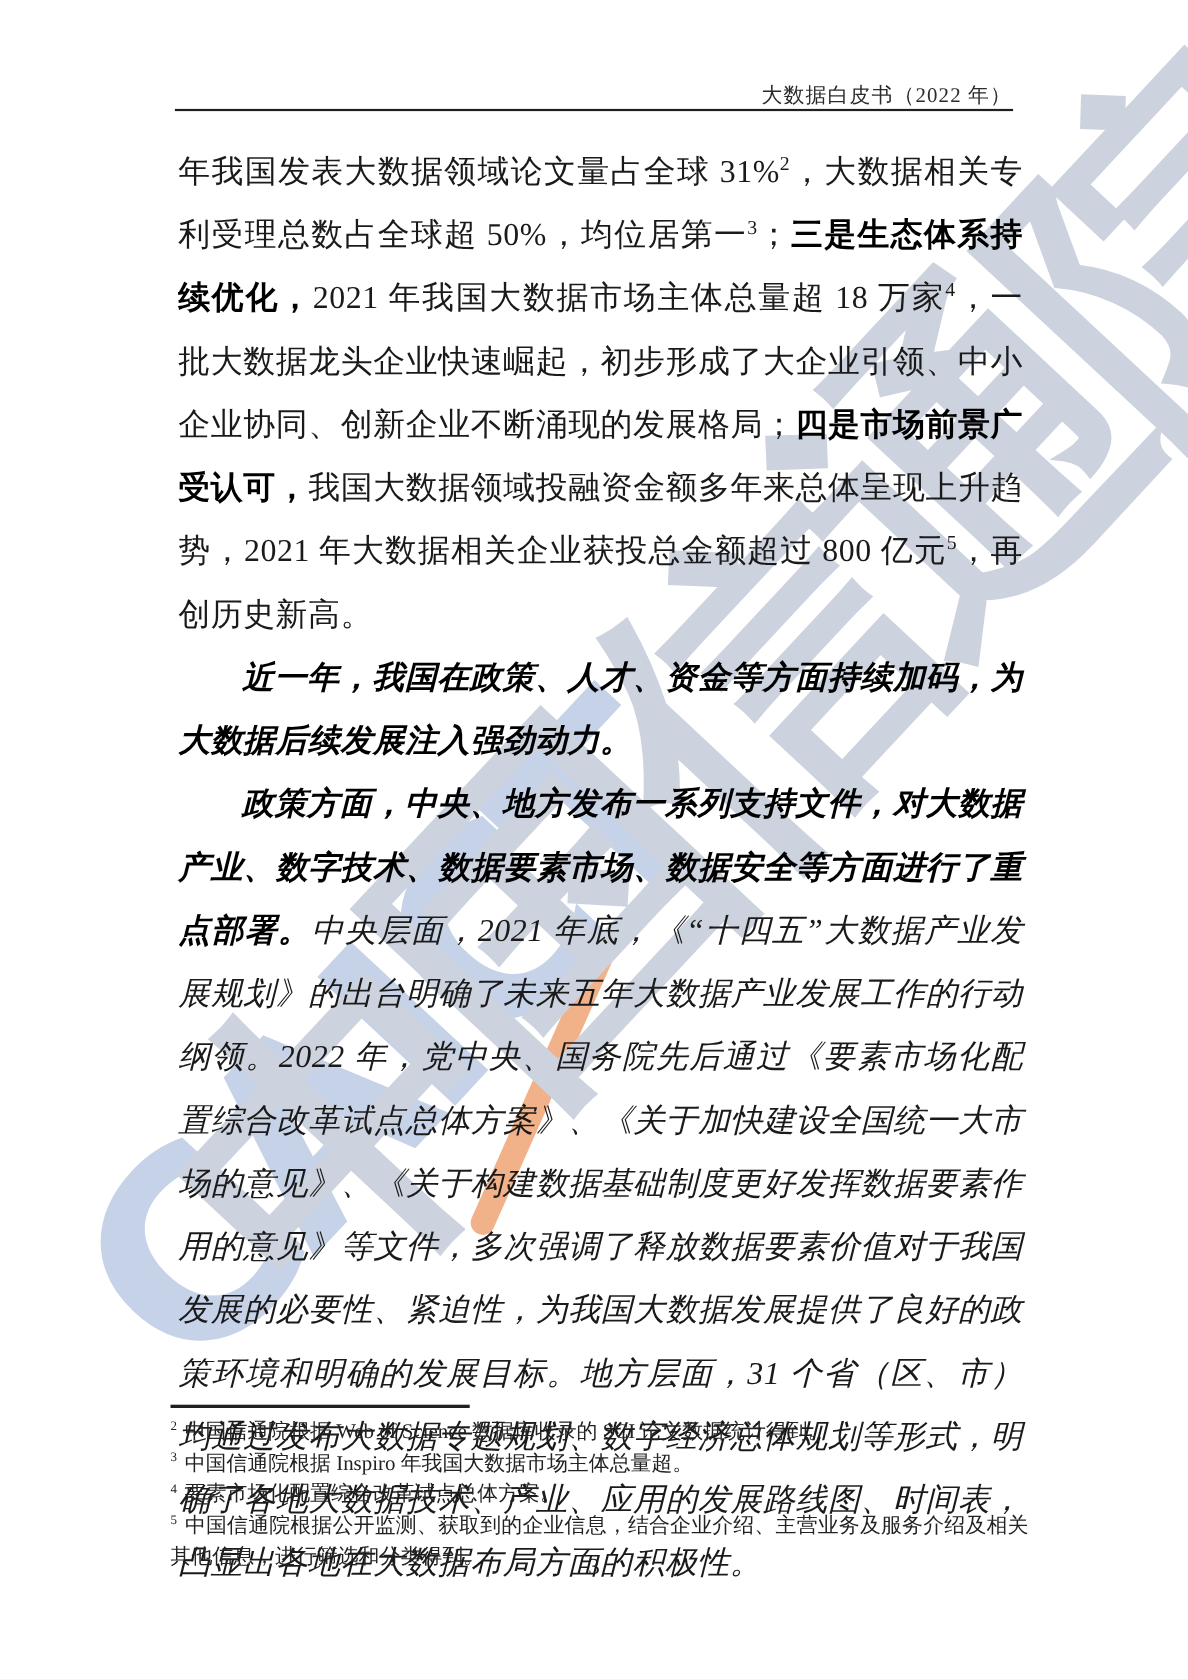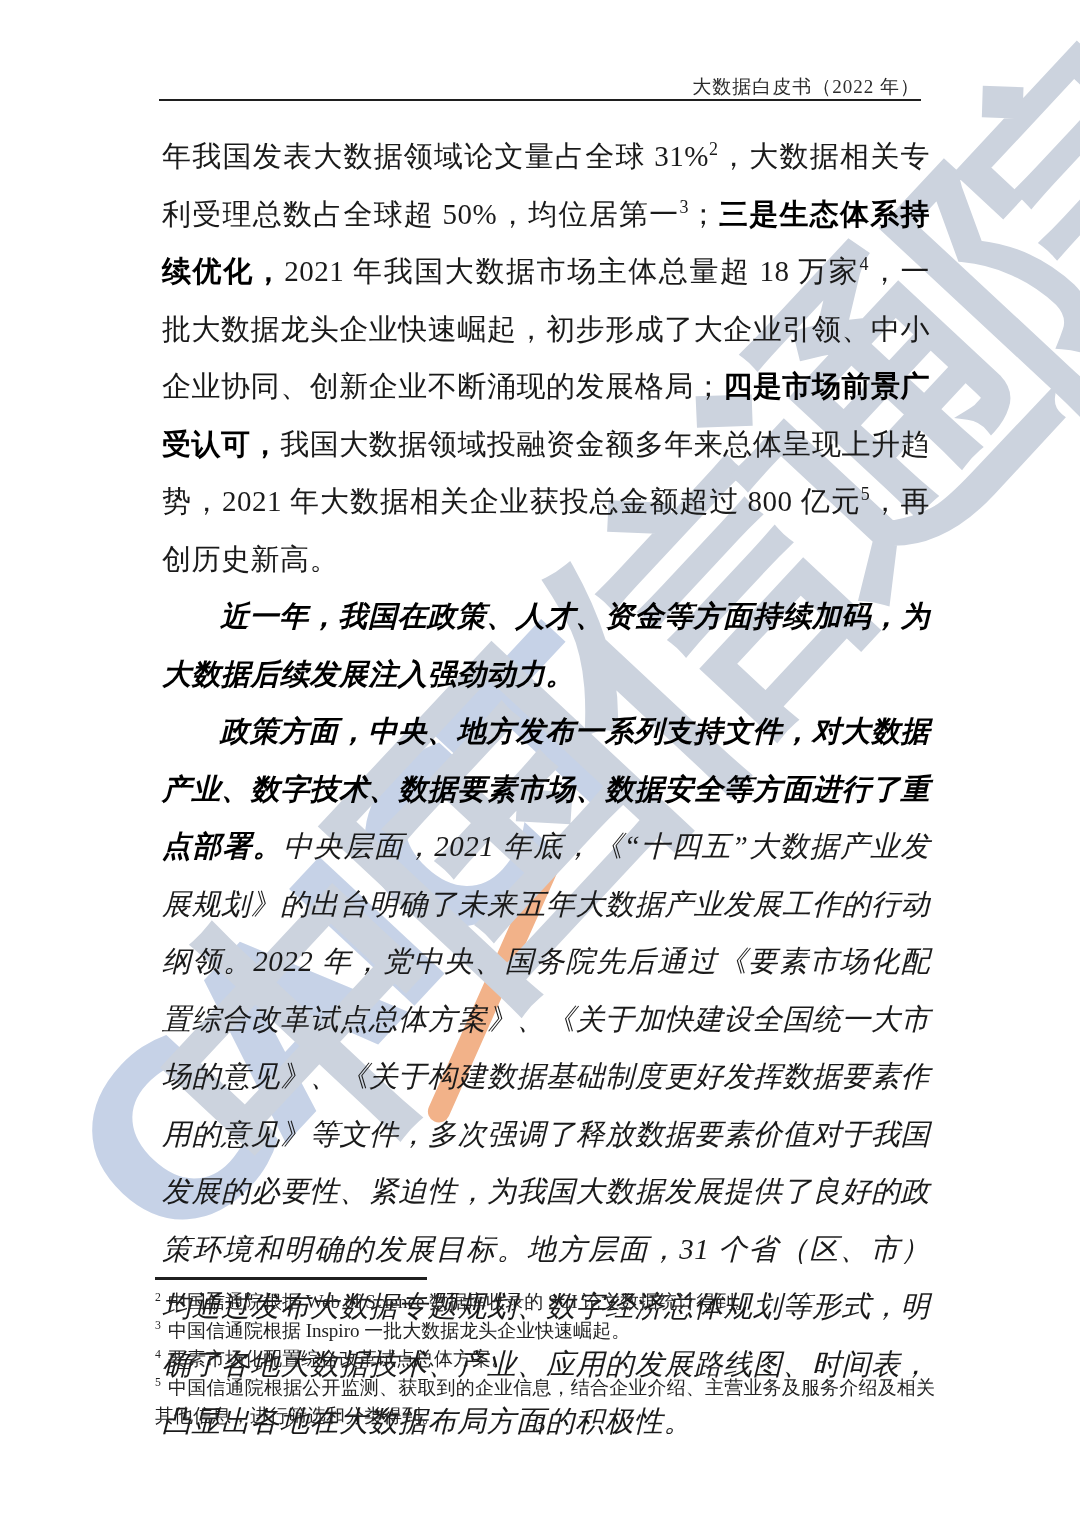--- a/index.html
+++ b/index.html
@@ -80,20 +80,20 @@
 
   <div class="body-text">
       <p class="para"><span>年我国发表大数据领域论文量占全球 31%</span><sup class="fnref">2</sup><span>，大数据相关专利受理总数占全球超 50%，均位居第一</span><sup class="fnref">3</sup><span>；</span><span class="bold">三是生态体系持续优化，</span><span>2021 年我国大数据市场主体总量超 18 万家</span><sup class="fnref">4</sup><span>，一批大数据龙头企业快速崛起，初步形成了大企业引领、中小企业协同、创新企业不断涌现的发展格局；</span><span class="bold">四是市场前景广受认可，</span><span>我国大数据领域投融资金额多年来总体呈现上升趋势，2021 年大数据相关企业获投总金额超过 800 亿元</span><sup class="fnref">5</sup><span>，再创历史新高。</span></p>
       <p class="para indent"><span class="bold">近一年，我国在政策、人才、资金等方面持续加码，为大数据后续发展注入强劲动力。</span></p>
       <p class="para indent"><span class="bold">政策方面，中央、地方发布一系列支持文件，对大数据产业、数字技术、数据要素市场、数据安全等方面进行了重点部署。</span><span>中央层面，2021 年底，《“十四五”大数据产业发展规划》的出台明确了未来五年大数据产业发展工作的行动纲领。2022 年，党中央、国务院先后通过《要素市场化配置综合改革试点总体方案》、《关于加快建设全国统一大市场的意见》、《关于构建数据基础制度更好发挥数据要素作用的意见》等文件，多次强调了释放数据要素价值对于我国发展的必要性、紧迫性，为我国大数据发展提供了良好的政策环境和明确的发展目标。地方层面，31 个省（区、市）均通过发布大数据专题规划、数字经济总体规划等形式，明确了各地大数据技术、产业、应用的发展路线图、时间表，凸显出各地在大数据布局方面的积极性。</span></p>
     </div>
 
   <div class="fn-rule"></div>
   <div class="footnotes">
       <p class="footnote"><sup class="fnref">2</sup><span>中国信通院根据 Web of Science 数据库收录的 SCI 论文数据统计得到。</span></p>
-      <p class="footnote"><sup class="fnref">3</sup><span>中国信通院根据 Inspiro 一批大数据龙头企业快速崛起。</span></p>
+      <p class="footnote"><sup class="fnref">3</sup><span>中国信通院根据 Inspiro 年我国大数据市场主体总量超。</span></p>
       <p class="footnote"><sup class="fnref">4</sup><span>要素市场化配置综合改革试点总体方案。</span></p>
       <p class="footnote"><sup class="fnref">5</sup><span>中国信通院根据公开监测、获取到的企业信息，结合企业介绍、主营业务及服务介绍及相关其他信息，进行筛选和分类得到。</span></p>
     </div>
 
   <div class="page-number">3</div>
 
 </div>
 
 </body></html>

